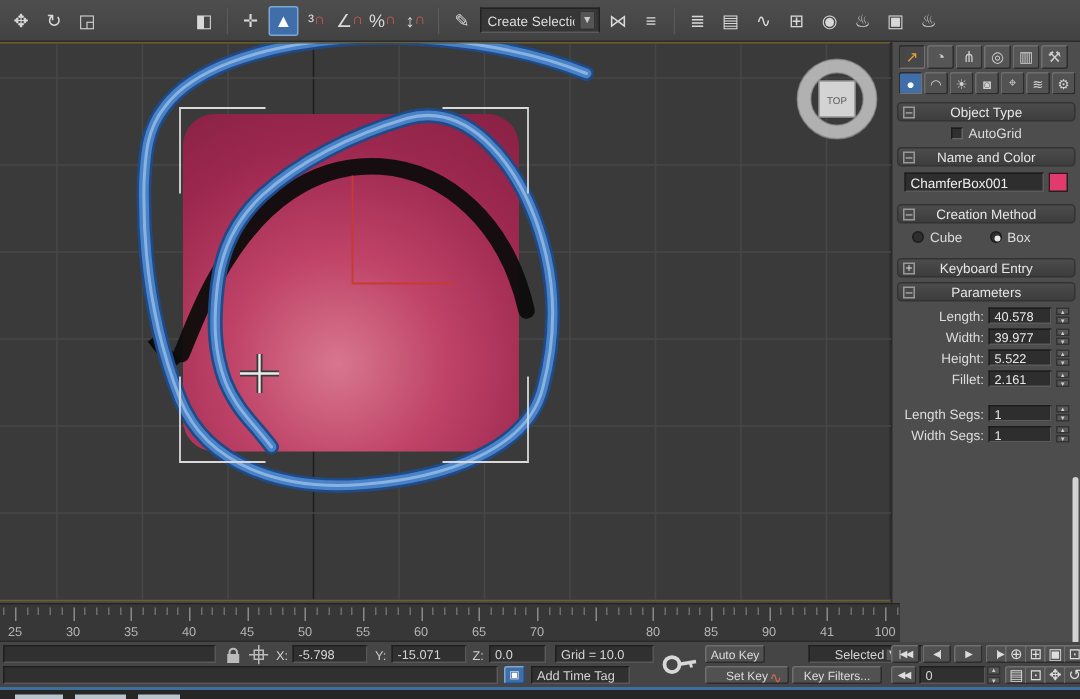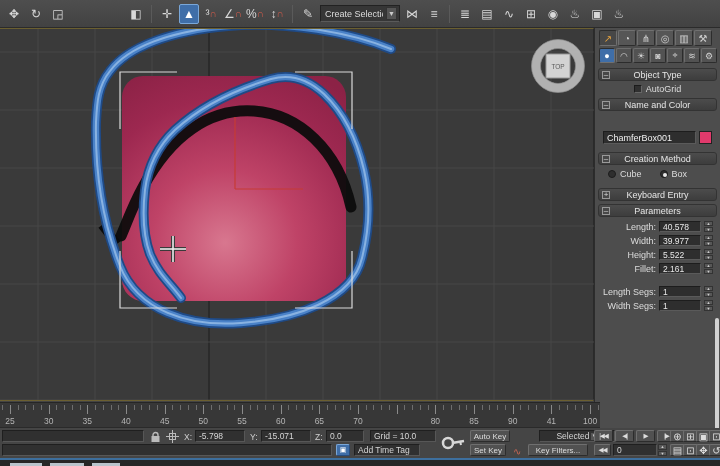--- a/index.html
+++ b/index.html
@@ -48,21 +48,21 @@
     display:flex; align-items:center; color:#e6e6e6; font-size:9px; position:relative; }
   .ro-head .pm { position:absolute; left:3px; top:2px; width:8px; height:8px; border:1px solid #999; color:#ddd;
     font-size:8px; line-height:6px; text-align:center; background:#484848; }
   .ro-head .ttl { width:100%; text-align:center; }
   .obj-grid { display:grid; grid-template-columns:1fr 1fr; gap:3px 4px; padding:3px 5px 6px 5px; }
   .obj-btn { height:12px; background:#545454; border:1px solid; border-color:#727272 #2c2c2c #2c2c2c #727272;
     border-radius:2px; color:#e0e0e0; font-size:8.5px; display:flex; align-items:center; justify-content:center; }
   .obj-btn.active { background:#4d7ec6; border-color:#8db3e2 #274c7e #274c7e #8db3e2; color:#fff; }
   .autogrid { display:flex; align-items:center; justify-content:center; gap:4px; padding:3px 0 1px 0; color:#dcdcdc; }
   .chk { width:8px; height:8px; background:#303030; border:1px solid #1c1c1c; border-bottom-color:#666; border-right-color:#666; }
-  .name-row { display:flex; gap:3px; padding:4px 5px 5px 5px; align-items:flex-end;margin-top:16px; }
+  .name-row { display:flex; gap:3px; padding:4px 5px 5px 5px; align-items:flex-end; }
   .name-field { flex:1; height:13px; background:#2e2e2e; border:1px solid; border-color:#1d1d1d #5a5a5a #5a5a5a #1d1d1d;
     color:#efefef; font-size:9px; display:flex; align-items:center; padding-left:3px; }
   .swatch { width:13px; height:13px; border:1px solid #222; }
   .radio-row { display:flex; padding:4px 8px 6px 10px; gap:18px; color:#dcdcdc; }
   .radio { display:flex; gap:4px; align-items:center; }
   .rdot { width:8px; height:8px; border-radius:50%; background:#2e2e2e; border:1px solid #1c1c1c; position:relative; }
   .rdot.on::after { content:""; position:absolute; left:2px; top:2px; width:4px; height:4px; border-radius:50%; background:#e8e8e8; }
   .param-rows { padding:4px 4px 2px 2px; display:flex; flex-direction:column; gap:3px; }
   .p-row { display:flex; align-items:center; gap:3px; }
   .p-lab { width:56px; text-align:right; color:#dcdcdc; }
@@ -444,21 +444,21 @@
   <div class="sbtn blue" style="left:336px;top:16px;width:14px;height:12px;font-size:7px">▣</div>
   <div class="sunken" style="left:354px;top:16px;width:66px;height:12px">Add Time Tag</div>
 
   <svg style="position:absolute;left:440px;top:2px" width="26" height="26">
     <circle cx="8" cy="13" r="5" fill="none" stroke="#d8d8d8" stroke-width="2.5"></circle>
     <line x1="12" y1="13" x2="24" y2="11" stroke="#d8d8d8" stroke-width="2.5"></line>
     <line x1="20" y1="11" x2="21" y2="15" stroke="#d8d8d8" stroke-width="2"></line>
   </svg>
 
   <div class="sbtn" style="left:470px;top:2px;width:40px;height:12px">Auto Key</div>
-  <div class="sbtn" style="left:470px;top:16px;width:36px;height:12px">Set Key</div>
+  <div class="sbtn" style="left:470px;top:16px;width:56px;height:12px">Set Key</div>
 
   <div class="sunken" style="left:539px;top:2px;width:76px;height:12px;justify-content:center;padding-right:1px">
     <span>Selected</span>
     <span style="width:10px;height:9px;background:#555;border:1px solid #333;font-size:6px;display:flex;align-items:center;justify-content:center">▼</span>
   </div>
   <span class="slabel" style="left:513px;top:18px;color:#cc6655;font-size:10px">∿</span>
   <div class="sbtn" style="left:528px;top:16px;width:60px;height:12px">Key Filters...</div>
 
   <div id="pb-row1"></div>
   <div class="sbtn pb-btn" style="left:594px;top:16px;width:17px;height:12px" id="keymode-btn">◀◀</div>

